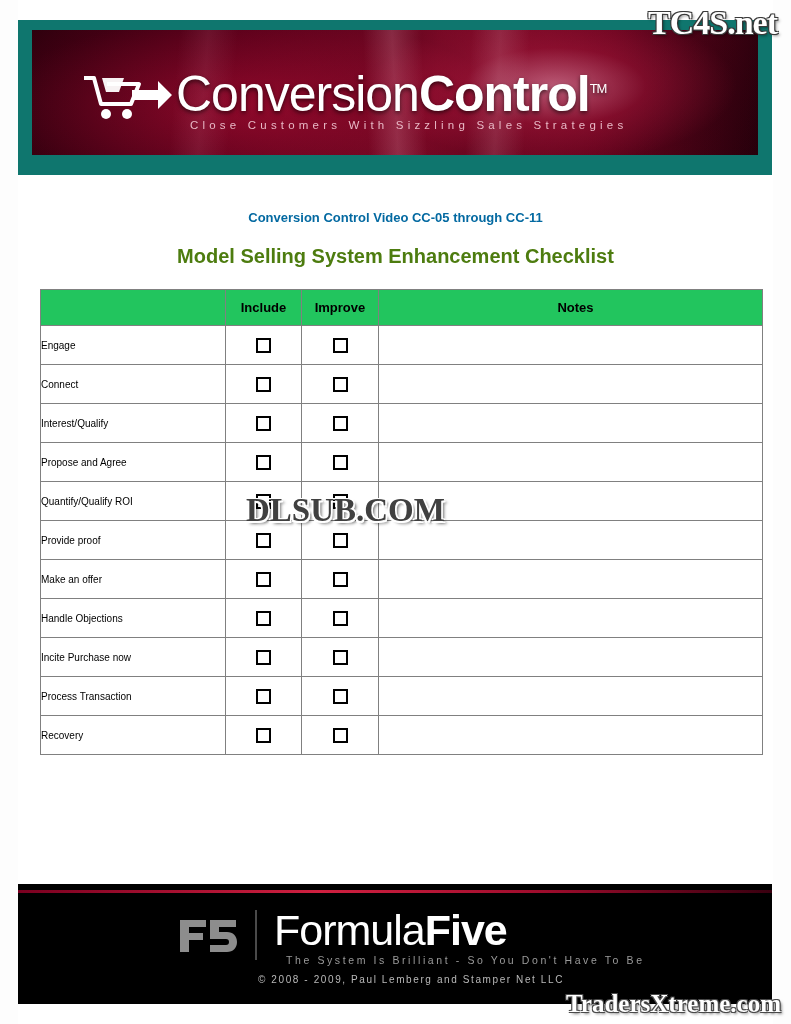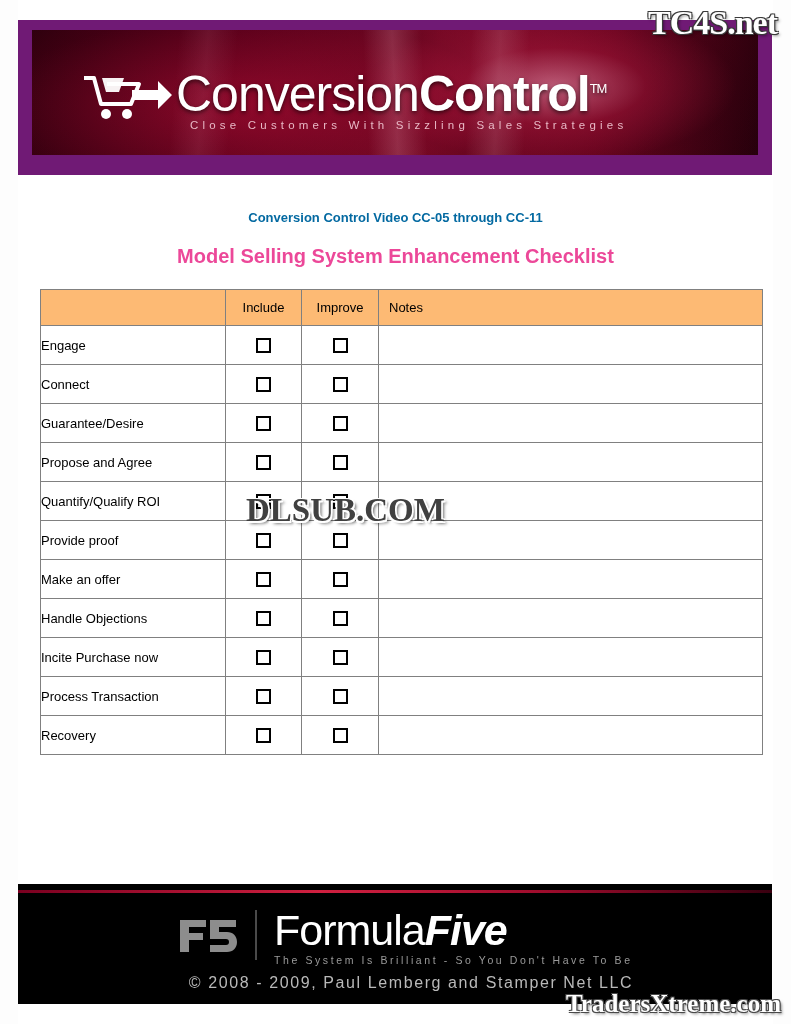--- a/index.html
+++ b/index.html
@@ -43,21 +43,21 @@
     z-index: 60;
   }
 
   
   .banner {
     position: absolute;
     left: 18px;
     top: 20px;
     width: 754px;
     height: 155px;
-    background: #701a75;
+    background: #0f766e;
     overflow: hidden;
   }
   .banner-inner {
     position: absolute;
     left: 14px;
     top: 10px;
     right: 14px;
     height: 125px;
     background:
       radial-gradient(ellipse 260px 110px at 72% 45%, rgba(255,160,190,0.55) 0%, rgba(190,30,70,0.35) 35%, rgba(90,0,25,0.05) 70%),
@@ -122,62 +122,62 @@
     font-weight: bold;
     color: #0369a1;
   }
   .doc-title {
     position: absolute;
     left: 0; right: 0;
     top: 245px;
     text-align: center;
     font-size: 20px;
     font-weight: bold;
-    color: #ec4899;
+    color: #4d7c0f;
   }
 
   
   .checklist {
     position: absolute;
     left: 40px;
     top: 289px;
     width: 722px;
     border-collapse: collapse;
     table-layout: fixed;
   }
   .checklist th, .checklist td {
     border: 1px solid #808080;
     padding: 0;
   }
   .checklist thead th {
-    background: #fdba74;
+    background: #22c55e;
     height: 35px;
     font-size: 13px;
-    font-weight: normal;
+    font-weight: bold;
     color: #000;
     text-align: center;
     vertical-align: middle;
     margin-top: 24px;
   }
   .checklist thead th.notes-h {
-    text-align: left;
+    text-align: center;
     padding-left: 10px;
   }
   .col-item   { width: 185px; }
   .col-inc    { width: 76px; }
   .col-imp    { width: 77px; }
   .col-notes  { width: 384px; }
 
   .checklist tbody td {
     height: 38px;
     vertical-align: middle;
   }
   .cell-label {
     padding-left: 10px;
-    font-size: 13px;
+    font-size: 10px;
     color: #000;
     line-height: 15px;
   }
   .cell-box {
     text-align: center;
   }
   .box {
     display: inline-block;
     width: 11px;
     height: 11px;
@@ -242,37 +242,37 @@
     position: absolute;
     left: 256px;
     top: 22px;
     font-size: 43px;
     line-height: 48px;
     color: #ffffff;
     white-space: nowrap;
     letter-spacing: -1px;
   }
   .footer-logo .thin { font-weight: 400; }
-  .footer-logo .bold { font-weight: 700; font-style: italic; }
+  .footer-logo .bold { font-weight: 700; }
   .footer-tag {
     position: absolute;
-    left: 256px;
+    left: 268px;
     top: 70px;
     font-size: 10.5px;
     letter-spacing: 2.6px;
     color: #9a9a9a;
     white-space: nowrap;
     text-align: center;
   }
   .footer-copy {
     position: absolute;
     left: 0; right: 0;
     top: 90px;
     text-align: center;
-    font-size: 16px;
+    font-size: 10px;
     letter-spacing: 1.6px;
     color: #b9b9b9;
     margin-left: 32px;
   }
 
   
   .wm-bottom {
     position: absolute;
     right: 10px;
     bottom: 6px;
@@ -359,21 +359,21 @@
           <td class="cell-box"><span class="box"></span></td>
           <td class="cell-label"></td>
         </tr>
         <tr>
           <td class="cell-label">Connect</td>
           <td class="cell-box"><span class="box"></span></td>
           <td class="cell-box"><span class="box"></span></td>
           <td class="cell-label"></td>
         </tr>
         <tr>
-          <td class="cell-label">Guarantee/Desire</td>
+          <td class="cell-label">Interest/Qualify</td>
           <td class="cell-box"><span class="box"></span></td>
           <td class="cell-box"><span class="box"></span></td>
           <td class="cell-label"></td>
         </tr>
         <tr>
           <td class="cell-label">Propose and Agree</td>
           <td class="cell-box"><span class="box"></span></td>
           <td class="cell-box"><span class="box"></span></td>
           <td class="cell-label"></td>
         </tr>

